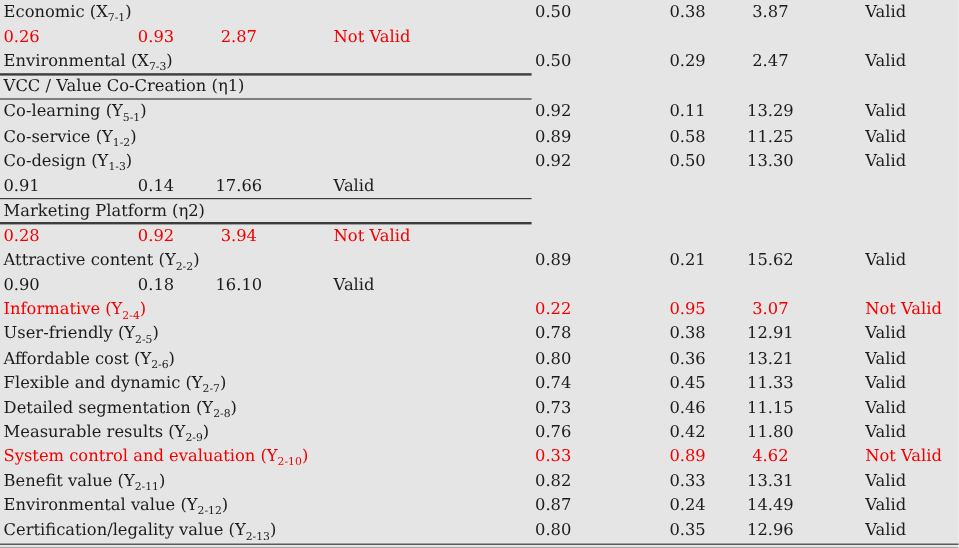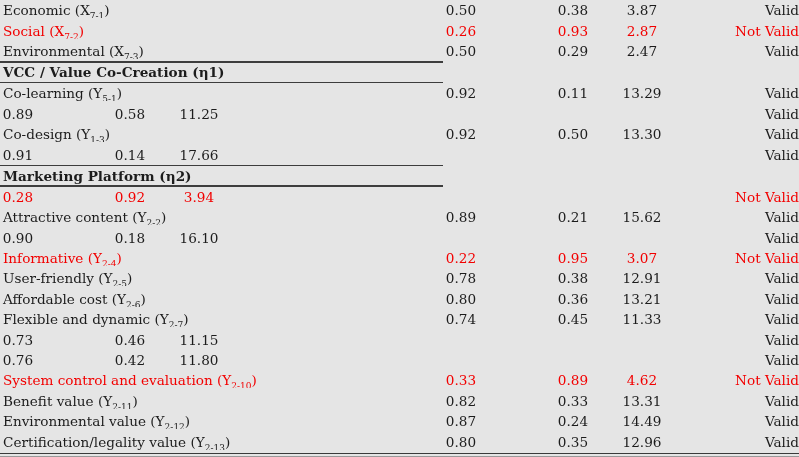--- a/index.html
+++ b/index.html
@@ -13,30 +13,30 @@
     font-size: 13.6px;
     color: #1c1c1c;
   }
   .table { width: 799px; }
   .row { display: flex; align-items: center; height: 20.4px; }
   .cell { white-space: nowrap; }
   .cell-label { width: 443px; padding-left: 3px; box-sizing: border-box; overflow: hidden; }
   .cell-v1 { width: 36px; text-align: center; }
   .cell-v2 { width: 36px; margin-left: 76px; text-align: center; }
   .cell-v3 { width: 58px; margin-left: 22px; text-align: center; }
-  .cell-status { margin-left: 32px; flex: 1; text-align: right; }
+  .cell-status { margin-left: 50px; flex: 1; text-align: left; }
   sub {
     font-size: 9px;
     line-height: 0;
     letter-spacing: 0;
   }
   .section-row {
     height: 22px;
     position: relative;
-    font-weight: bold;
+    font-weight: normal;
   }
   .section-row::before, .section-row::after {
     content: "";
     position: absolute;
     left: 0;
     width: 443px;
     height: 1.5px;
     background: #3d3d3d;
   }
   .section-row::before { top: 0; }
@@ -58,21 +58,20 @@
   <div class="table">
     <div>
         <div class="row item-row">
     <div class="cell cell-label"><span>Economic (X</span><sub>7-1</sub><span>)</span></div>
     <div class="cell cell-v1">0.50</div>
     <div class="cell cell-v2">0.38</div>
     <div class="cell cell-v3">3.87</div>
     <div class="cell cell-status">Valid</div>
   </div>
         <div class="row item-row invalid">
-    <div class="cell cell-label"><span>Social (X</span><sub>7-2</sub><span>)</span></div>
     <div class="cell cell-v1">0.26</div>
     <div class="cell cell-v2">0.93</div>
     <div class="cell cell-v3">2.87</div>
     <div class="cell cell-status">Not Valid</div>
   </div>
         <div class="row item-row">
     <div class="cell cell-label"><span>Environmental (X</span><sub>7-3</sub><span>)</span></div>
     <div class="cell cell-v1">0.50</div>
     <div class="cell cell-v2">0.29</div>
     <div class="cell cell-v3">2.47</div>
@@ -82,20 +81,21 @@
     <div class="cell cell-label">VCC / Value Co-Creation (η1)</div>
   </div>
         <div class="row item-row">
     <div class="cell cell-label"><span>Co-learning (Y</span><sub>5-1</sub><span>)</span></div>
     <div class="cell cell-v1">0.92</div>
     <div class="cell cell-v2">0.11</div>
     <div class="cell cell-v3">13.29</div>
     <div class="cell cell-status">Valid</div>
   </div>
         <div class="row item-row">
+    <div class="cell cell-label"><span>Co-service (Y</span><sub>1-2</sub><span>)</span></div>
     <div class="cell cell-v1">0.89</div>
     <div class="cell cell-v2">0.58</div>
     <div class="cell cell-v3">11.25</div>
     <div class="cell cell-status">Valid</div>
   </div>
         <div class="row item-row">
     <div class="cell cell-label"><span>Co-design (Y</span><sub>1-3</sub><span>)</span></div>
     <div class="cell cell-v1">0.92</div>
     <div class="cell cell-v2">0.50</div>
     <div class="cell cell-v3">13.30</div>
@@ -151,26 +151,28 @@
     <div class="cell cell-status">Valid</div>
   </div>
         <div class="row item-row">
     <div class="cell cell-label"><span>Flexible and dynamic (Y</span><sub>2-7</sub><span>)</span></div>
     <div class="cell cell-v1">0.74</div>
     <div class="cell cell-v2">0.45</div>
     <div class="cell cell-v3">11.33</div>
     <div class="cell cell-status">Valid</div>
   </div>
         <div class="row item-row">
+    <div class="cell cell-label"><span>Detailed segmentation (Y</span><sub>2-8</sub><span>)</span></div>
     <div class="cell cell-v1">0.73</div>
     <div class="cell cell-v2">0.46</div>
     <div class="cell cell-v3">11.15</div>
     <div class="cell cell-status">Valid</div>
   </div>
         <div class="row item-row">
+    <div class="cell cell-label"><span>Measurable results (Y</span><sub>2-9</sub><span>)</span></div>
     <div class="cell cell-v1">0.76</div>
     <div class="cell cell-v2">0.42</div>
     <div class="cell cell-v3">11.80</div>
     <div class="cell cell-status">Valid</div>
   </div>
         <div class="row item-row invalid">
     <div class="cell cell-label"><span>System control and evaluation (Y</span><sub>2-10</sub><span>)</span></div>
     <div class="cell cell-v1">0.33</div>
     <div class="cell cell-v2">0.89</div>
     <div class="cell cell-v3">4.62</div>

